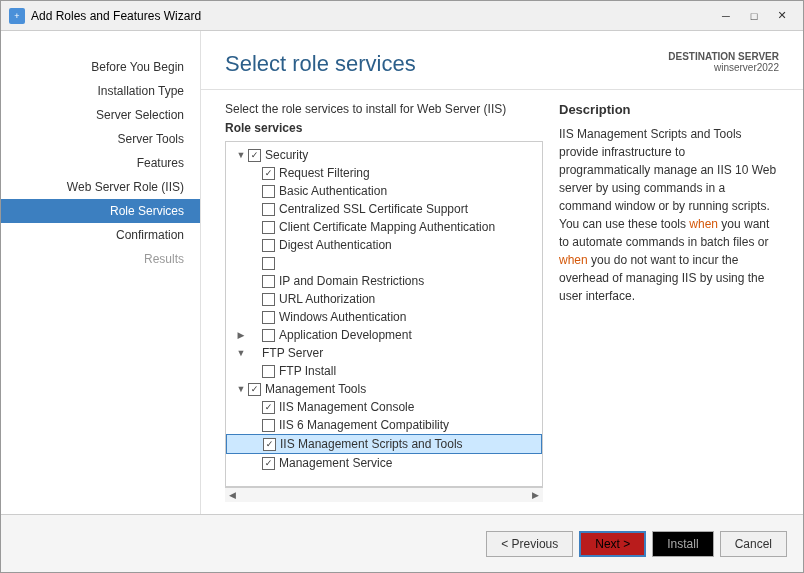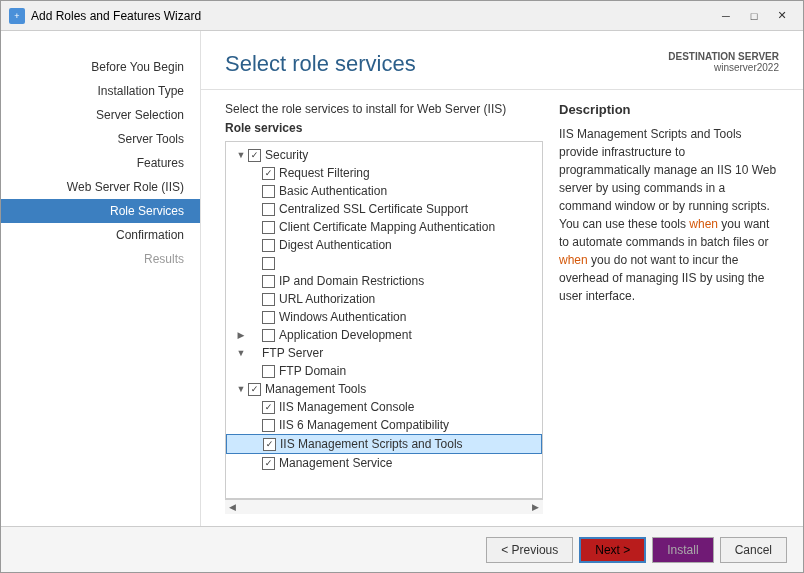--- a/index.html
+++ b/index.html
@@ -233,21 +233,21 @@
       margin-bottom: 8px;
     }
     .description-panel .desc-text {
       line-height: 1.5;
       color: #333;
     }
     .desc-text .highlight-word {
       color: #d4580a;
     }
     .footer {
-      height: 46px;
+      height: 58px;
       border-top: 1px solid #ccc;
       display: flex;
       align-items: center;
       justify-content: flex-end;
       padding: 0 16px;
       gap: 6px;
       background: #f5f5f5;
       flex-shrink: 0;
     }
     .footer-btn {
@@ -259,21 +259,21 @@
       cursor: pointer;
       color: #333;
     }
     .footer-btn.primary {
       background: #b91c1c;
       border: 2px solid #3c7fc0;
       color: #000;
     }
     .footer-btn.disabled {
       color: #aaa;
-      background: #701a75;
+      background: #000000;
     }
   </style>
 </head>
 <body>
 
 <div class="window">
 
   <div class="title-bar">
     <div class="title-bar-left">
       <div class="title-bar-icon">+</div>
@@ -412,21 +412,21 @@
                 <span class="expander">▼</span>
                 <span class="indent" style="width:14px"></span>
                 <span>FTP Server</span>
               </div>
 
               <div class="tree-item">
                 <span class="indent" style="width:4px"></span>
                 <span class="expander" style="width:14px"></span>
                 <span class="indent" style="width:14px"></span>
                 <span class="checkbox"></span>
-                <span>FTP Domain</span>
+                <span>FTP Install</span>
               </div>
 
 
               <div class="tree-item">
                 <span class="indent" style="width:4px"></span>
                 <span class="expander">▼</span>
                 <span class="checkbox checked"></span>
                 <span>Management Tools</span>
               </div>
 

